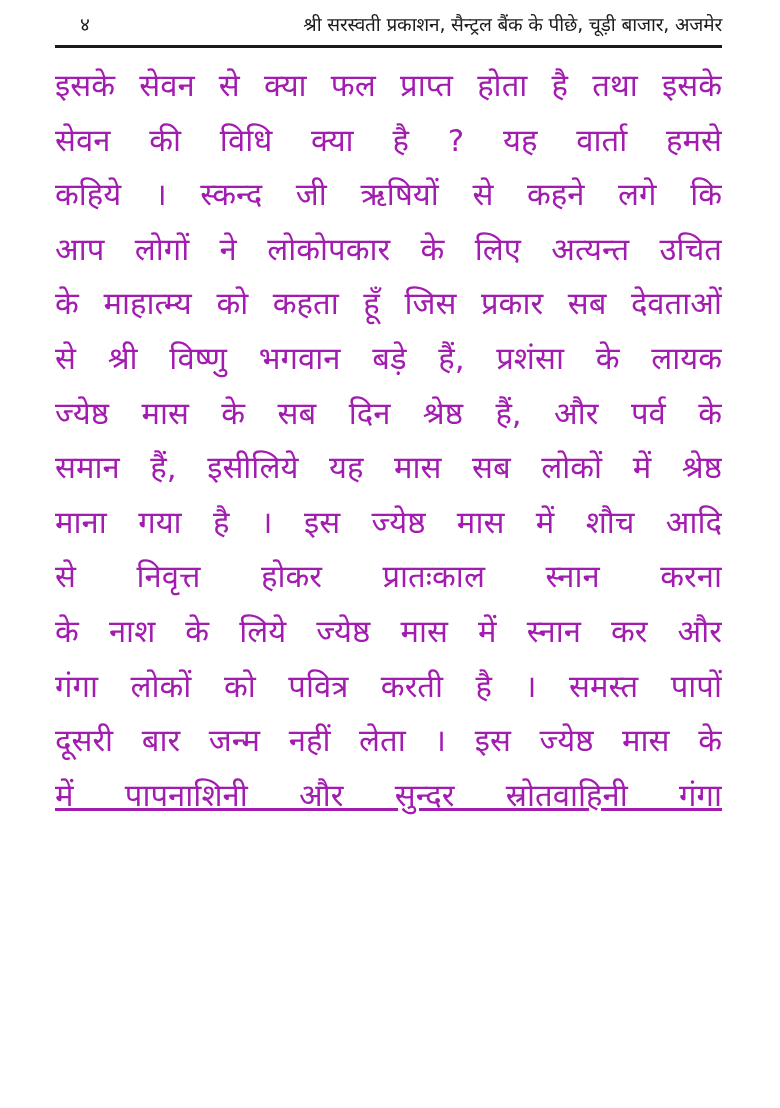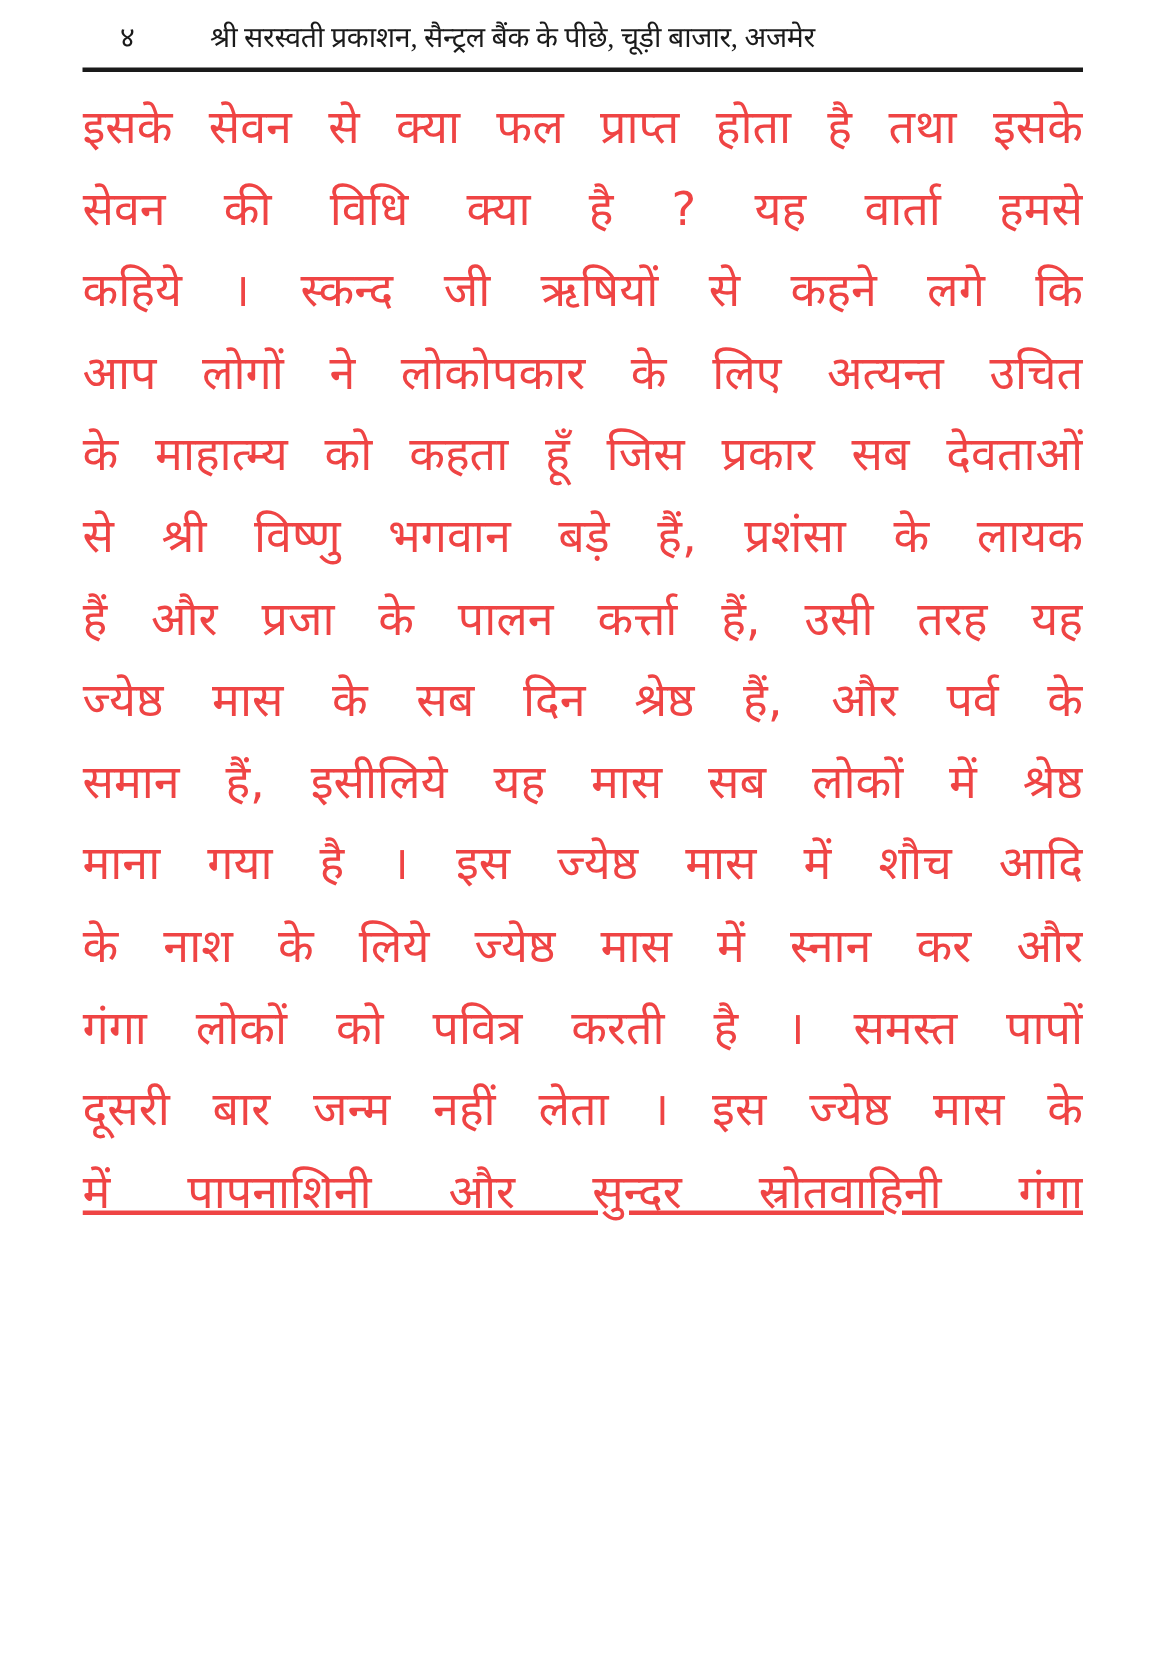--- a/index.html
+++ b/index.html
@@ -32,23 +32,23 @@
     font-size: 19px;
     color: #1a1a1a;
   }
   .page-num {
     width: 60px;
     padding-left: 25px;
     font-size: 19px;
   }
   .running-head {
     flex: 1;
+    text-align: right;
     letter-spacing: -0.2px;
     white-space: nowrap;
-    font-family: Liberation Serif, serif;
   }
   .rule {
     position: absolute;
     left: 55px;
     top: 45px;
     width: 667px;
     height: 3px;
     background: #1a1a1a;
   }
   .body-text {
@@ -57,21 +57,21 @@
     top: 58px;
     width: 667px;
   }
   .line {
     height: 54.6px;
     line-height: 54.6px;
     font-size: 31px;
     white-space: nowrap;
     text-align: justify;
     text-align-last: justify;
-    color: #ef4444;
+    color: #a21caf;
     overflow: hidden;
   }
   .line.last {
     text-align-last: justify;
     text-decoration: underline;
   }
 </style>
 </head>
 <body>
 
@@ -82,22 +82,22 @@
   </div>
   <div class="rule"></div>
 
   <div class="body-text">
     <div class="line">इसके सेवन से क्या फल प्राप्त होता है तथा इसके</div>
     <div class="line">सेवन की विधि क्या है ? यह वार्ता हमसे</div>
     <div class="line">कहिये । स्कन्द जी ऋषियों से कहने लगे कि</div>
     <div class="line">आप लोगों ने लोकोपकार के लिए अत्यन्त उचित</div>
     <div class="line">के माहात्म्य को कहता हूँ जिस प्रकार सब देवताओं</div>
     <div class="line">से श्री विष्णु भगवान बड़े हैं, प्रशंसा के लायक</div>
-    <div class="line">हैं और प्रजा के पालन कर्त्ता हैं, उसी तरह यह</div>
     <div class="line">ज्येष्ठ मास के सब दिन श्रेष्ठ हैं, और पर्व के</div>
     <div class="line">समान हैं, इसीलिये यह मास सब लोकों में श्रेष्ठ</div>
     <div class="line">माना गया है । इस ज्येष्ठ मास में शौच आदि</div>
+    <div class="line">से निवृत्त होकर प्रातःकाल स्नान करना</div>
     <div class="line">के नाश के लिये ज्येष्ठ मास में स्नान कर और</div>
     <div class="line">गंगा लोकों को पवित्र करती है । समस्त पापों</div>
     <div class="line">दूसरी बार जन्म नहीं लेता । इस ज्येष्ठ मास के</div>
     <div class="line last">में पापनाशिनी और सुन्दर स्रोतवाहिनी गंगा</div>
   </div>
 </div>
 
 </body></html>

